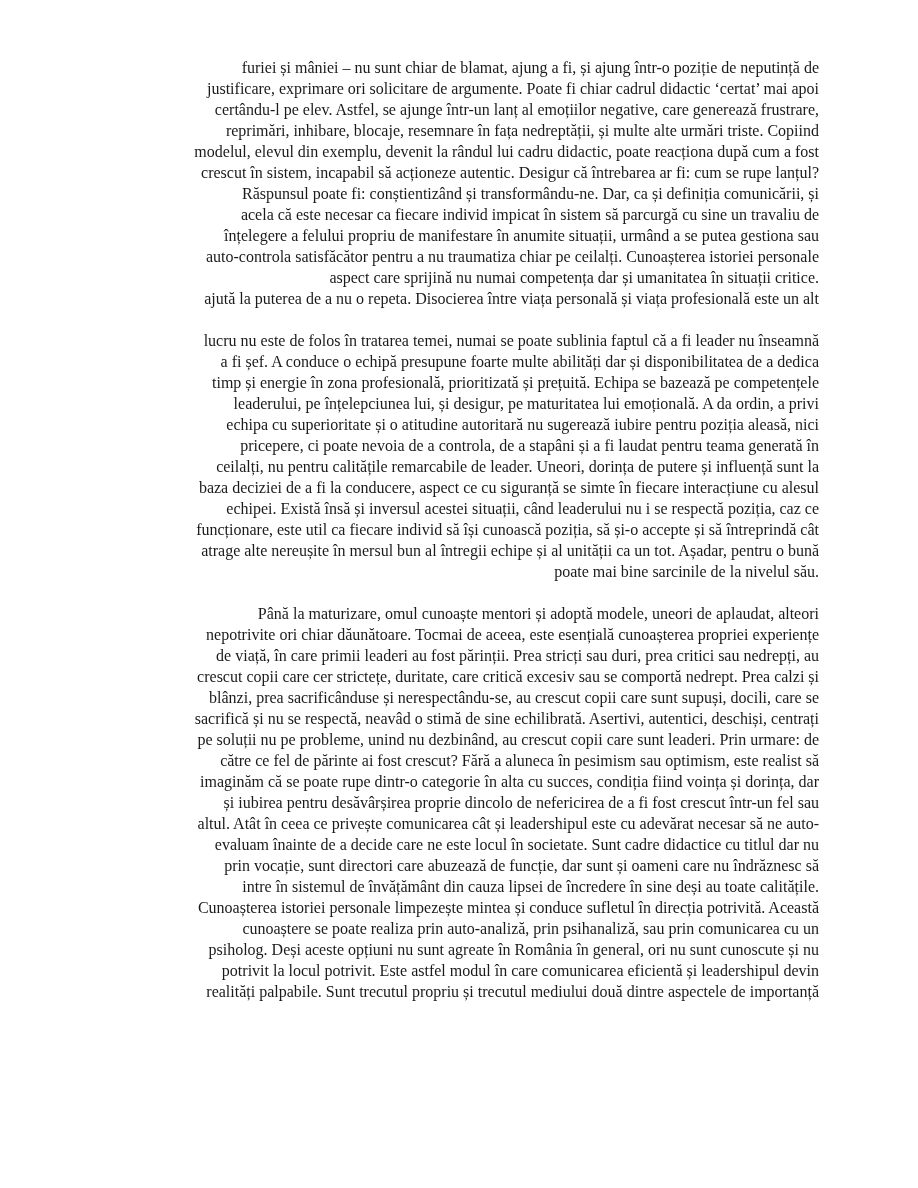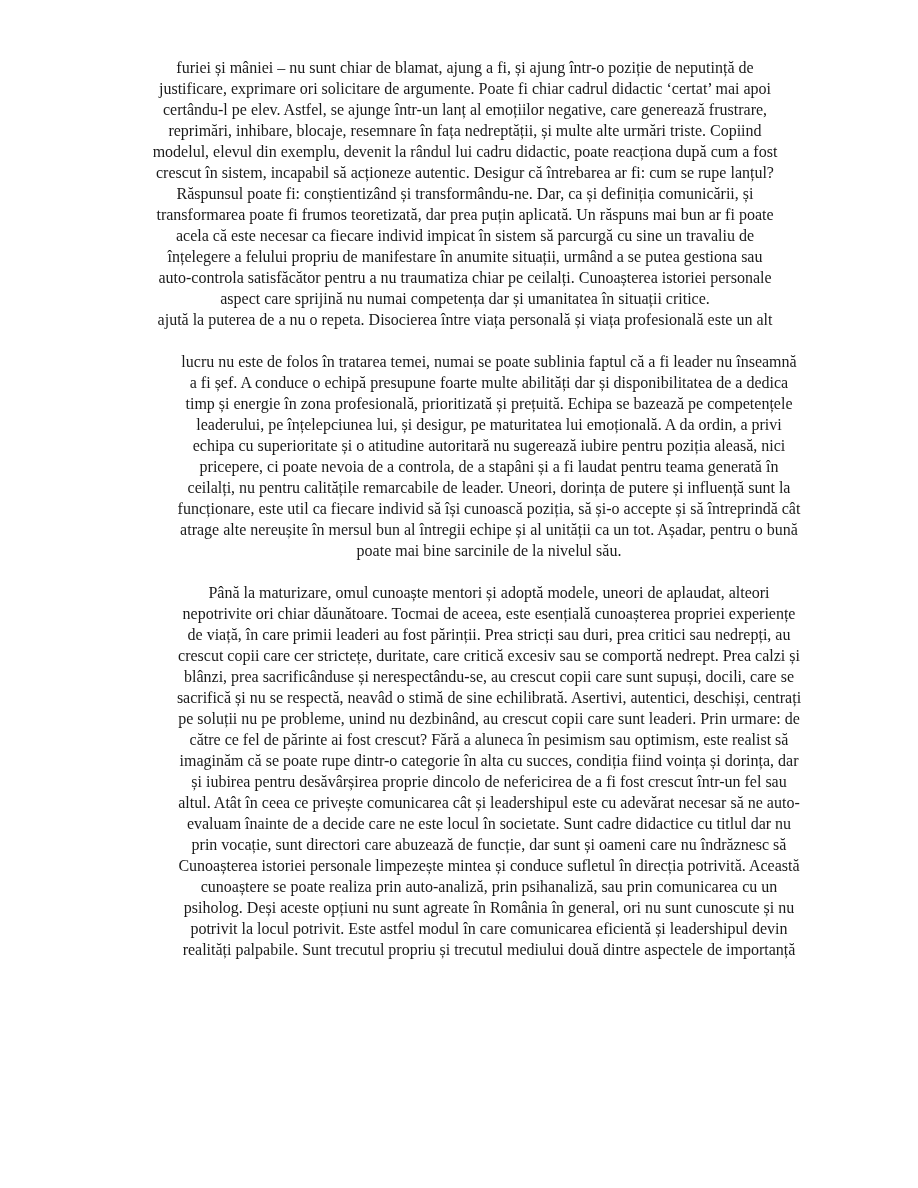--- a/index.html
+++ b/index.html
@@ -18,21 +18,21 @@
       left: 107px;
       top: 57px;
       width: 712px;
       font-family: "Liberation Serif", "DejaVu Serif", serif;
       font-size: 16px;
       line-height: 21px;
       color: #1a1a1a;
     }
     .para {
       margin: 0 0 21px 4px;
-      text-align: center;
+      text-align: right;
     }
     .para.indent {
       text-indent: 48px;
     }
     .line {
       display: block;
       white-space: nowrap;
     }
   </style>
 </head>
@@ -40,52 +40,54 @@
 
 <div class="page">
   <p class="para">
       <span class="line">furiei și mâniei – nu sunt chiar de blamat, ajung a fi, și ajung într-o poziție de neputință de</span>
       <span class="line">justificare, exprimare ori solicitare de argumente. Poate fi chiar cadrul didactic ‘certat’ mai apoi</span>
       <span class="line">certându-l pe elev. Astfel, se ajunge într-un lanț al emoțiilor negative, care generează frustrare,</span>
       <span class="line">reprimări, inhibare, blocaje, resemnare în fața nedreptății, și multe alte urmări triste. Copiind</span>
       <span class="line">modelul, elevul din exemplu, devenit la rândul lui cadru didactic, poate reacționa după cum a fost</span>
       <span class="line">crescut în sistem, incapabil să acționeze autentic. Desigur că întrebarea ar fi: cum se rupe lanțul?</span>
       <span class="line">Răspunsul poate fi: conștientizând și transformându-ne. Dar, ca și definiția comunicării, și</span>
-      <span class="line">transformarea poate fi frumos teoretizată, dar prea puțin aplicată. Un răspuns mai bun ar fi poate</span>
       <span class="line">acela că este necesar ca fiecare individ impicat în sistem să parcurgă cu sine un travaliu de</span>
       <span class="line">înțelegere a felului propriu de manifestare în anumite situații, urmând a se putea gestiona sau</span>
       <span class="line">auto-controla satisfăcător pentru a nu traumatiza chiar pe ceilalți. Cunoașterea istoriei personale</span>
       <span class="line">aspect care sprijină nu numai competența dar și umanitatea în situații critice.</span>
       <span class="line">ajută la puterea de a nu o repeta. Disocierea între viața personală și viața profesională este un alt</span>
     </p>
   <p class="para indent">
       <span class="line">lucru nu este de folos în tratarea temei, numai se poate sublinia faptul că a fi leader nu înseamnă</span>
       <span class="line">a fi șef. A conduce o echipă presupune foarte multe abilități dar și disponibilitatea de a dedica</span>
       <span class="line">timp și energie în zona profesională, prioritizată și prețuită. Echipa se bazează pe competențele</span>
       <span class="line">leaderului, pe înțelepciunea lui, și desigur, pe maturitatea lui emoțională. A da ordin, a privi</span>
       <span class="line">echipa cu superioritate și o atitudine autoritară nu sugerează iubire pentru poziția aleasă, nici</span>
       <span class="line">pricepere, ci poate nevoia de a controla, de a stapâni și a fi laudat pentru teama generată în</span>
       <span class="line">ceilalți, nu pentru calitățile remarcabile de leader. Uneori, dorința de putere și influență sunt la</span>
+      <span class="line">baza deciziei de a fi la conducere, aspect ce cu siguranță se simte în fiecare interacțiune cu alesul</span>
+      <span class="line">echipei. Există însă și inversul acestei situații, când leaderului nu i se respectă poziția, caz ce</span>
       <span class="line">funcționare, este util ca fiecare individ să își cunoască poziția, să și-o accepte și să întreprindă cât</span>
       <span class="line">atrage alte nereușite în mersul bun al întregii echipe și al unității ca un tot. Așadar, pentru o bună</span>
       <span class="line">poate mai bine sarcinile de la nivelul său.</span>
     </p>
   <p class="para indent">
       <span class="line">Până la maturizare, omul cunoaște mentori și adoptă modele, uneori de aplaudat, alteori</span>
       <span class="line">nepotrivite ori chiar dăunătoare. Tocmai de aceea, este esențială cunoașterea propriei experiențe</span>
       <span class="line">de viață, în care primii leaderi au fost părinții. Prea stricți sau duri, prea critici sau nedrepți, au</span>
       <span class="line">crescut copii care cer strictețe, duritate, care critică excesiv sau se comportă nedrept. Prea calzi și</span>
       <span class="line">blânzi, prea sacrificânduse și nerespectându-se, au crescut copii care sunt supuși, docili, care se</span>
       <span class="line">sacrifică și nu se respectă, neavâd o stimă de sine echilibrată. Asertivi, autentici, deschiși, centrați</span>
       <span class="line">pe soluții nu pe probleme, unind nu dezbinând, au crescut copii care sunt leaderi. Prin urmare: de</span>
       <span class="line">către ce fel de părinte ai fost crescut? Fără a aluneca în pesimism sau optimism, este realist să</span>
       <span class="line">imaginăm că se poate rupe dintr-o categorie în alta cu succes, condiția fiind voința și dorința, dar</span>
       <span class="line">și iubirea pentru desăvârșirea proprie dincolo de nefericirea de a fi fost crescut într-un fel sau</span>
       <span class="line">altul. Atât în ceea ce privește comunicarea cât și leadershipul este cu adevărat necesar să ne auto-</span>
       <span class="line">evaluam înainte de a decide care ne este locul în societate. Sunt cadre didactice cu titlul dar nu</span>
       <span class="line">prin vocație, sunt directori care abuzează de funcție, dar sunt și oameni care nu îndrăznesc să</span>
+      <span class="line">intre în sistemul de învățământ din cauza lipsei de încredere în sine deși au toate calitățile.</span>
       <span class="line">Cunoașterea istoriei personale limpezește mintea și conduce sufletul în direcția potrivită. Această</span>
       <span class="line">cunoaștere se poate realiza prin auto-analiză, prin psihanaliză, sau prin comunicarea cu un</span>
       <span class="line">psiholog. Deși aceste opțiuni nu sunt agreate în România în general, ori nu sunt cunoscute și nu</span>
       <span class="line">potrivit la locul potrivit. Este astfel modul în care comunicarea eficientă și leadershipul devin</span>
       <span class="line">realități palpabile. Sunt trecutul propriu și trecutul mediului două dintre aspectele de importanță</span>
     </p>
 </div>
 
 </body></html>

